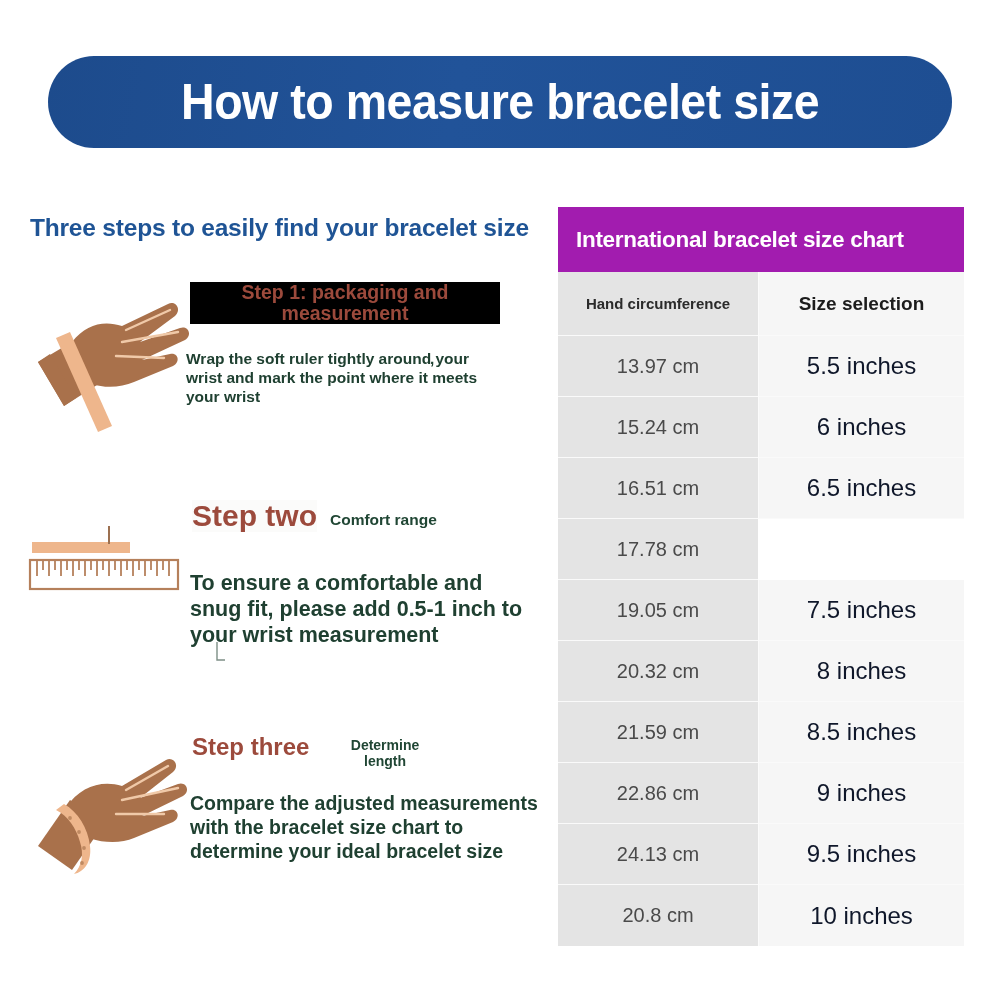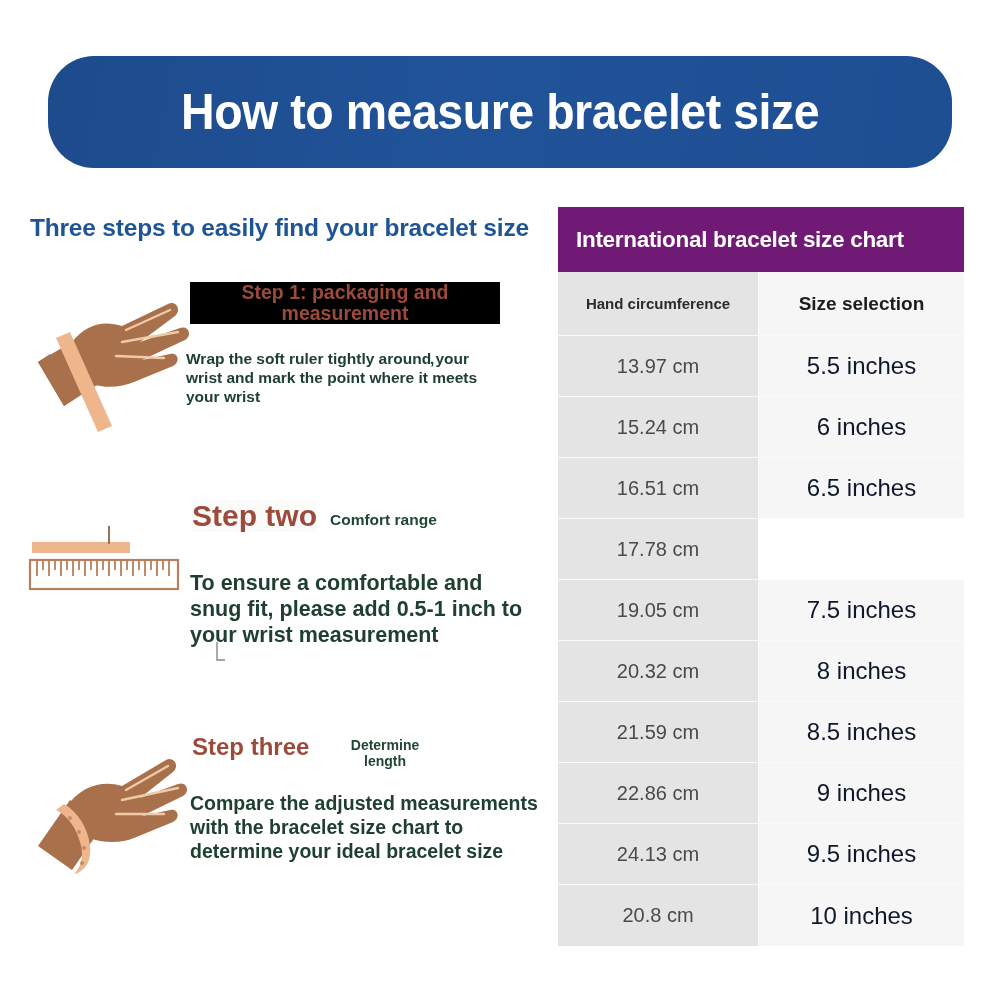--- a/index.html
+++ b/index.html
@@ -15,21 +15,21 @@
     font-family: "Liberation Sans", sans-serif;
     -webkit-font-smoothing: antialiased;
   }
 
   
   #title-banner {
     position: absolute;
     left: 48px;
     top: 56px;
     width: 904px;
-    height: 112px;
+    height: 92px;
     background: linear-gradient(100deg, #1d4b8c 0%, #215399 45%, #1e4e92 100%);
     border-radius: 46px;
     display: flex;
     align-items: center;
     justify-content: center;
     box-sizing: border-box;
   }
   #title-banner .title-text {
     color: #ffffff;
     font-size: 50px;
@@ -149,21 +149,21 @@
   }
 
   
   .art-svg { display: block; }
   #table-banner {
     position: absolute;
     left: 558px;
     top: 207px;
     width: 406px;
     height: 65px;
-    background: #701a75;
+    background: #a21caf;
     display: flex;
     align-items: center;
     box-sizing: border-box;
     padding-left: 18px;
   }
   #table-banner .banner-text {
     color: #ffffff;
     font-size: 22.5px;
     font-weight: bold;
     letter-spacing: -0.3px;

